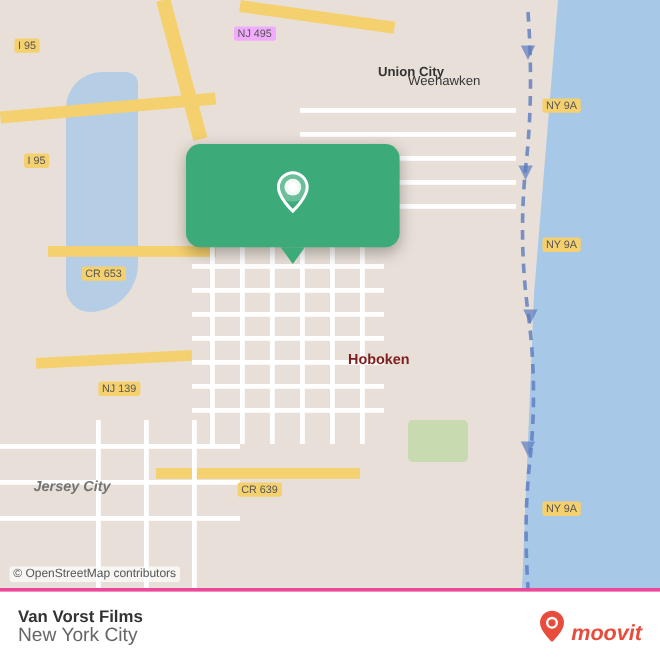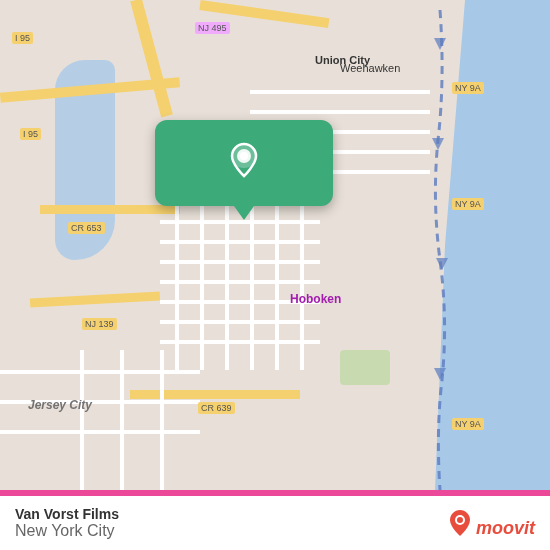--- a/index.html
+++ b/index.html
@@ -51,21 +51,21 @@
     }
 
     
     #bottom-bar {
       position: absolute;
       bottom: 0;
       left: 0;
       width: 100%;
       height: 60px;
       background: #ffffff;
-      border-top: 6px solid #ec4899;
+      border-top: 3px solid #ec4899;
       display: flex;
       align-items: center;
       justify-content: space-between;
       padding: 0 15px;
       z-index: 100;
     }
 
     #location-info {
       display: flex;
       flex-direction: column;
@@ -237,37 +237,38 @@
   </svg>
 
   <div class="road-label" style="top:32px; left:12px; background:#f5d06e; padding:1px 3px; border-radius:2px;">I 95</div>
   <div class="road-label" style="top:22px; left:195px; background:#f0abfc; padding:1px 3px; border-radius:2px;">NJ 495</div>
   <div class="road-label" style="top:10px; left:315px; font-size:11px; font-weight:bold; color:#333;margin-top:44px;">Union City</div>
   <div class="road-label" style="top:62px; left:340px; font-size:11px; font-weight:normal; color:#333;">Weehawken</div>
   <div class="road-label" style="top:82px; left:452px; background:#f5d06e; padding:1px 3px; border-radius:2px;">NY 9A</div>
   <div class="road-label" style="top:198px; left:452px; background:#f5d06e; padding:1px 3px; border-radius:2px;">NY 9A</div>
   <div class="road-label" style="top:128px; left:20px; background:#f5d06e; padding:1px 3px; border-radius:2px;">I 95</div>
   <div class="road-label" style="top:222px; left:68px; background:#f5d06e; padding:1px 3px; border-radius:2px;">CR 653</div>
-  <div class="road-label" style="top:292px; left:290px; font-size:12px; font-weight:bold; color:#a21caf;">Hoboken</div>
+  <div class="road-label" style="top:292px; left:290px; font-size:12px; font-weight:bold; color:#7f1d1d;">Hoboken</div>
   <div class="road-label" style="top:318px; left:82px; background:#f5d06e; padding:1px 3px; border-radius:2px;">NJ 139</div>
   <div class="road-label" style="top:398px; left:28px; font-size:12px; font-weight:bold; color:#737373;font-style:italic;">Jersey City</div>
   <div class="road-label" style="top:402px; left:198px; background:#f5d06e; padding:1px 3px; border-radius:2px;">CR 639</div>
   <div class="road-label" style="top:418px; left:452px; background:#f5d06e; padding:1px 3px; border-radius:2px;">NY 9A</div>
 
   <div id="popup-card">
 
     <svg class="pin-icon" viewBox="0 0 44 44" fill="none" xmlns="http://www.w3.org/2000/svg">
       <circle cx="22" cy="18" r="12" fill="white" opacity="0.25"></circle>
       <circle cx="22" cy="18" r="7" fill="white" opacity="0.9"></circle>
       <path d="M22 6 C15.4 6 10 11.4 10 18 C10 26.5 22 38 22 38 C22 38 34 26.5 34 18 C34 11.4 28.6 6 22 6Z" stroke="white" stroke-width="2.5" fill="none"></path>
       <circle cx="22" cy="18" r="4" fill="white"></circle>
     </svg>
 
   </div>
 
+  <div id="copyright">© OpenStreetMap contributors</div>
 
   <div id="bottom-bar">
     <div id="location-info">
       <span id="place-name">Van Vorst Films</span>
       <span id="place-city">New York City</span>
     </div>
 
     <div id="moovit-logo">
 
       <svg class="moovit-icon" viewBox="0 0 32 32">

